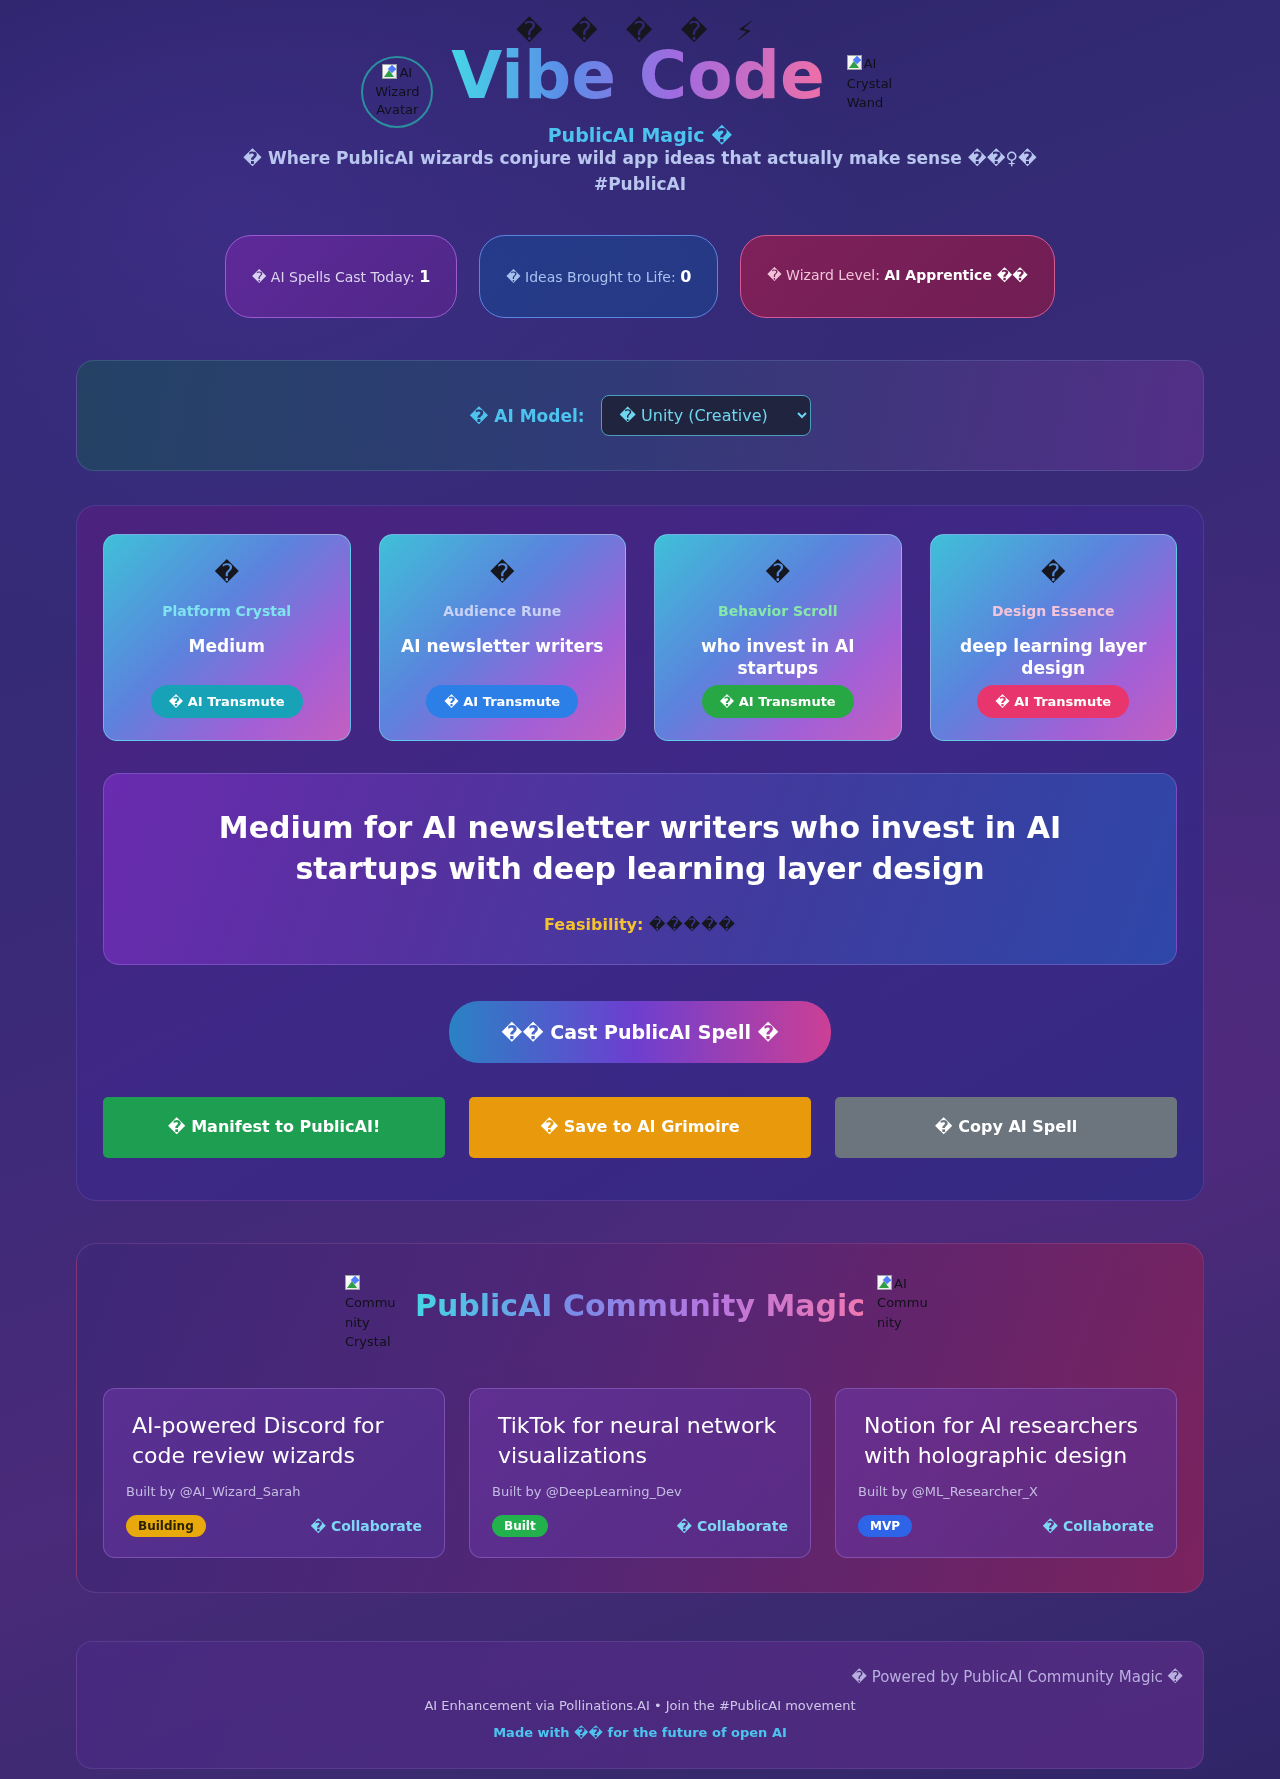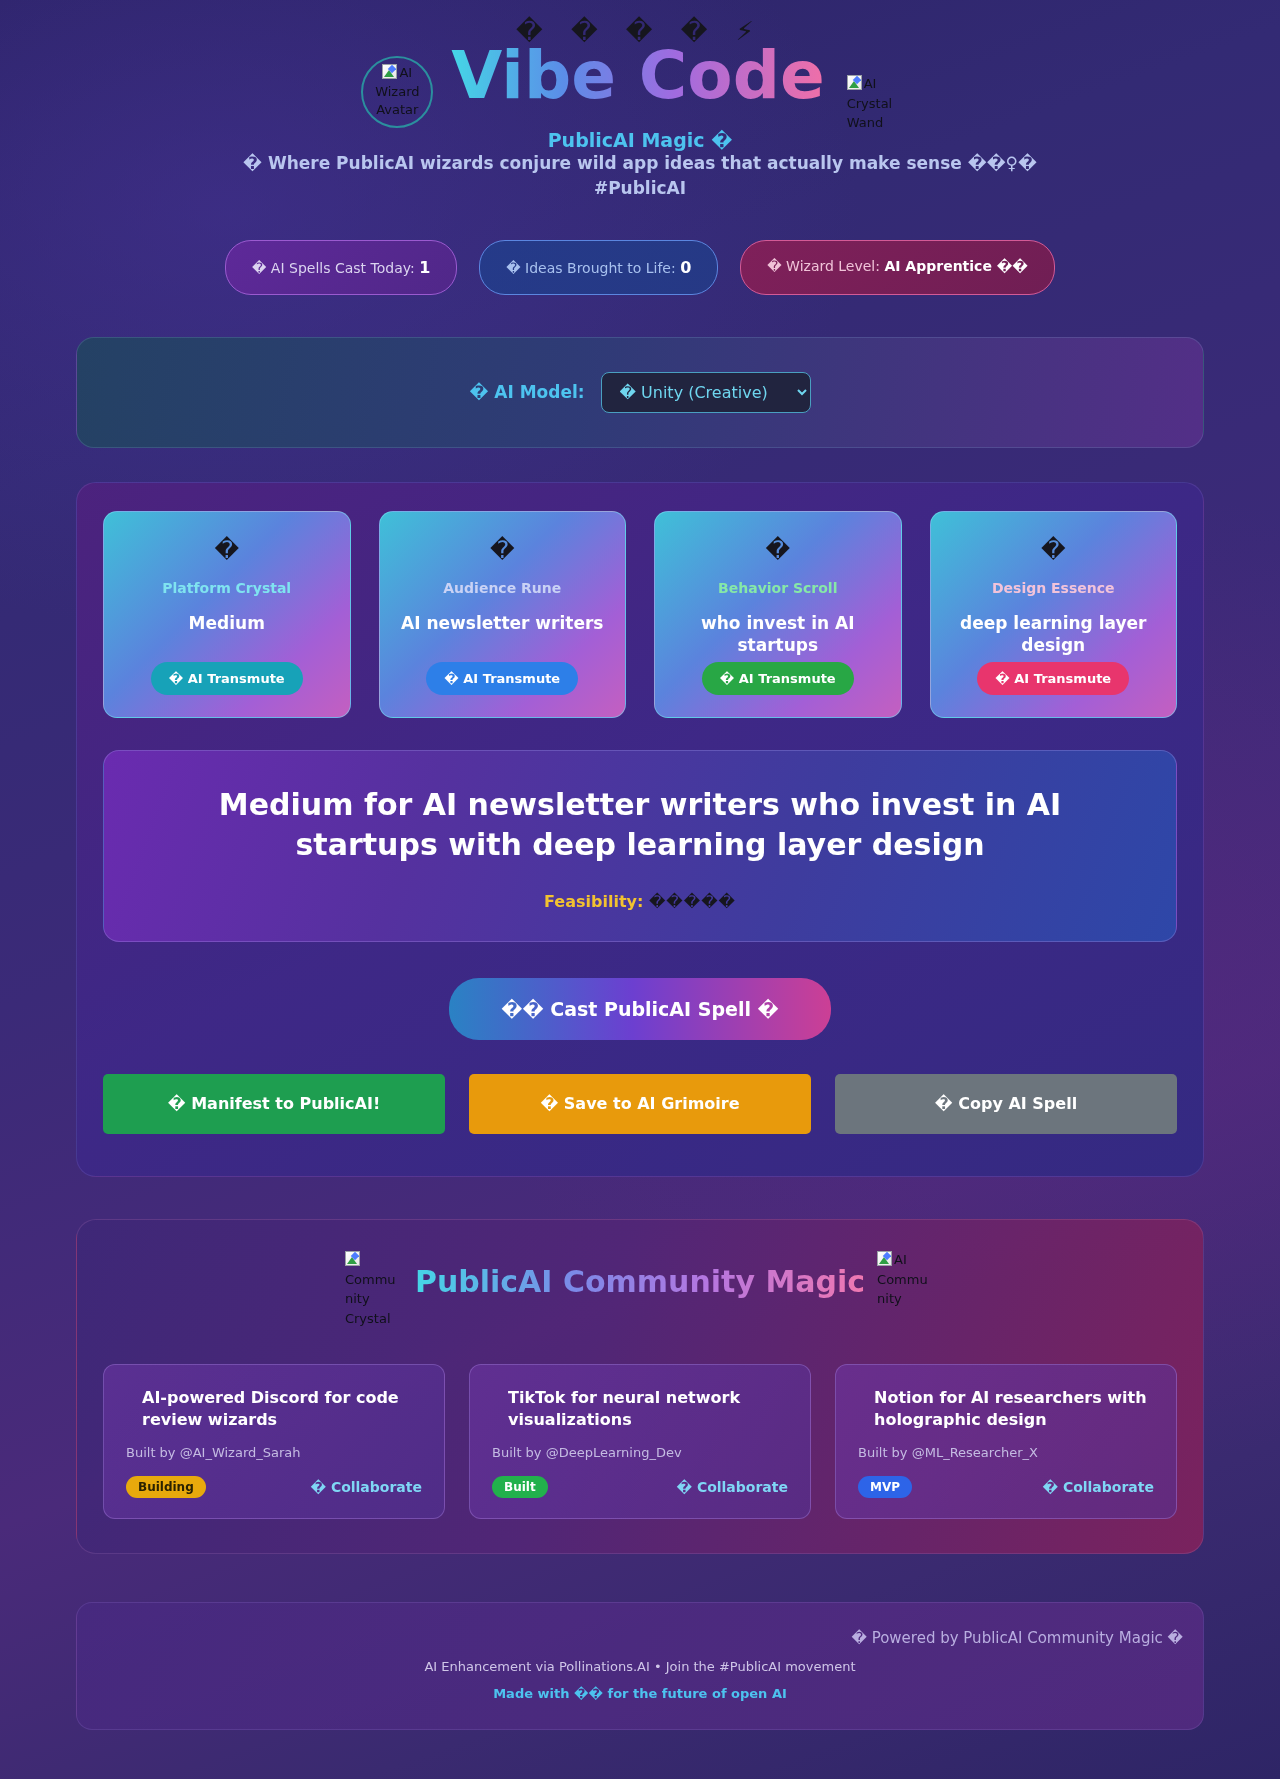--- a/index.html
+++ b/index.html
@@ -55,33 +55,33 @@
     margin-top:18px; margin-right:18px; flex:none;
     overflow:hidden;
   }
   .avatar-circle .broken-img { font-size:13px; text-align:center; line-height:1.45; }
   .main-title {
     font-size:66px; font-weight:bold; letter-spacing:0px; line-height:1.15;
     background:linear-gradient(90deg,#45d6e6 0%,#5b8de8 30%,#a06be0 60%,#ef6fa8 100%);
     -webkit-background-clip:text; background-clip:text; color:transparent;
     margin:0;
   }
-  .wand { margin-top:36px; margin-left:22px; width:72px; flex:none; }
+  .wand { margin-top:16px; margin-left:22px; width:72px; flex:none; }
   .subtitle {
     font-size:19px; font-weight:bold; color:#4dc3ef; margin-top:-4px;
   }
   .tagline {
     font-size:17px; font-weight:bold; color:#b9c6ef;
     line-height:1.5;
   }
 
   
   .stats { display:flex; justify-content:center; gap:22px; margin-top:38px; }
   .badge {
-    padding:17px 26px; border-radius:26px; font-size:14px; color:#dbd4f0;
+    padding:31px 26px; border-radius:26px; font-size:14px; color:#dbd4f0;
     white-space:nowrap;
   }
   .badge b { color:#fff; font-size:16px; }
   .badge.b1 { background:linear-gradient(135deg,rgba(105,40,160,0.75),rgba(88,38,140,0.75)); border:1px solid #9b5ad0; }
   .badge.b2 { background:linear-gradient(135deg,rgba(24,80,100,0.8),rgba(22,72,96,0.8)); border:1px solid #33b6c4; color:#7fdbe8;}
   .badge.b3 { background:linear-gradient(135deg,rgba(32,62,140,0.8),rgba(34,60,136,0.8)); border:1px solid #5b86e0; color:#a8c1ef;}
   .badge.b4 { background:linear-gradient(135deg,rgba(140,30,85,0.85),rgba(122,28,78,0.85)); border:1px solid #d45a96; color:#f0c3d8;}
   .badge.b4 b { color:#fff; font-weight:bold; font-size:14px; }
 
   
@@ -161,21 +161,21 @@
     background:linear-gradient(90deg,#45d6e6 0%,#7b8ae8 35%,#b576e0 65%,#f078b0 100%);
     -webkit-background-clip:text; background-clip:text; color:transparent;
   }
   .comm-head .broken-img { width:58px; font-size:13px; }
   .comm-cards { display:flex; gap:24px; margin-top:36px; }
   .comm-card {
     flex:1; border-radius:12px; padding:22px 22px 20px 22px;
     background:linear-gradient(135deg,rgba(112,55,168,0.55),rgba(82,50,150,0.55));
     border:1px solid rgba(170,130,225,0.4);
   }
-  .comm-card h3 { margin:0 0 14px 16px; font-size:16px; font-weight:bold; line-height:1.35; }
+  .comm-card h3 { margin:0 0 14px 6px; font-size:22px; font-weight:normal; line-height:1.35; }
   .comm-card .built { font-size:13px; color:#c4bbe2; margin-bottom:16px; }
   .comm-row { display:flex; align-items:center; justify-content:space-between; }
   .chip {
     display:inline-block; border-radius:11px; padding:4px 12px;
     font-size:12px; font-weight:bold; color:#fff;
   }
   .collab { font-size:14px; font-weight:bold; color:#7fd7f5; cursor:pointer; }
 
   
   .footer {

